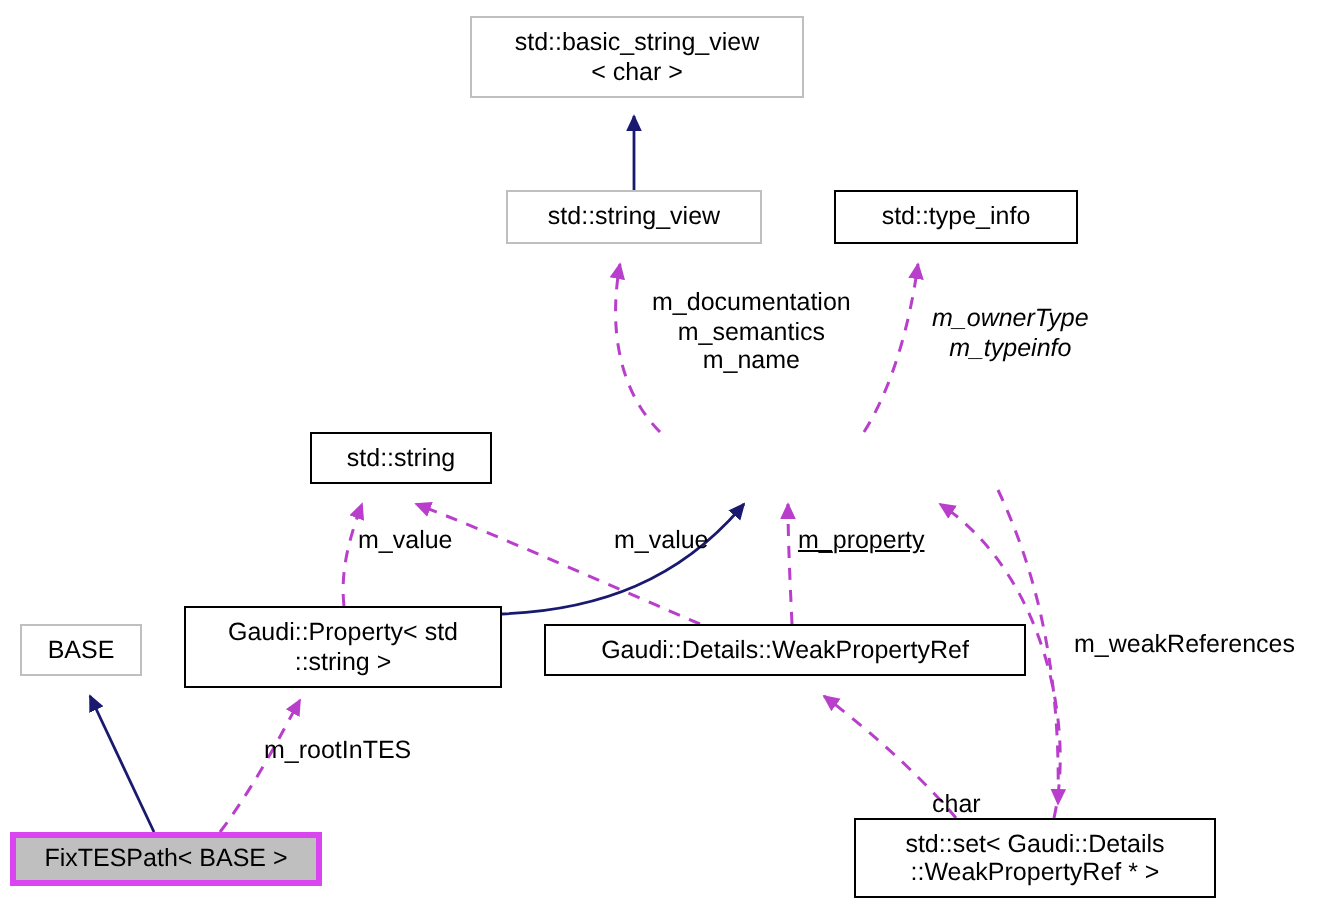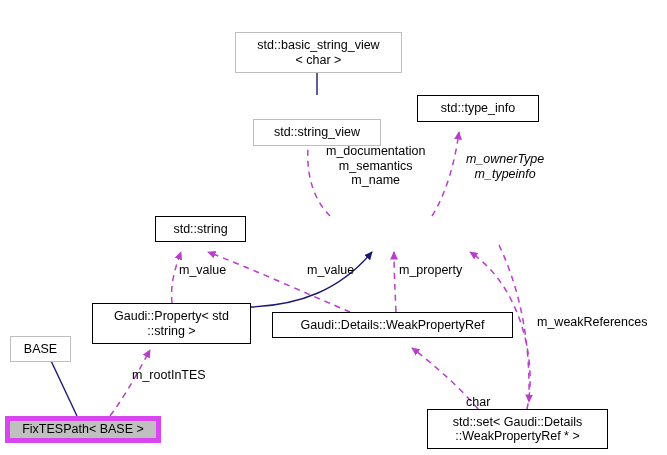--- a/index.html
+++ b/index.html
@@ -4,22 +4,22 @@
 <style>
   html,body{margin:0;padding:0;background:#ffffff;}
   body{width:667px;height:455px;overflow:hidden;
        font-family:"Liberation Sans","DejaVu Sans",sans-serif;}
   #diagram{position:relative;width:667px;height:455px;background:#ffffff;}
   svg.edges{position:absolute;left:0;top:0;width:667px;height:455px;}
   .node{position:absolute;box-sizing:border-box;display:flex;align-items:center;
         justify-content:center;text-align:center;background:#ffffff;
         font-size:12.5px;line-height:14.5px;color:#000000;white-space:pre;}
   .node.solid{border:1px solid #000000;}
-  .node.ghost{border:1px solid #bfbfbf;margin-top:24px;}
-  .node.focus{border:5px solid #d946ef;background:#bfbfbf;}
+  .node.ghost{border:1px solid #bfbfbf;}
+  .node.focus{border:3px solid #d946ef;background:#bfbfbf;}
   .elabel{position:absolute;font-size:12.5px;line-height:14.5px;color:#000000;
           white-space:pre;text-align:center;}
 </style>
 </head>
 <body>
 
 <div id="diagram">
 
   <svg class="edges" viewBox="0 0 667 455">
     <defs>
@@ -106,21 +106,21 @@
 m_semantics
 m_name</div>
 
   <div class="elabel" style="left:466px;top:152px;font-style:italic;">m_ownerType
 m_typeinfo</div>
 
   <div class="elabel" style="left:179px;top:263px;">m_value</div>
 
   <div class="elabel" style="left:307px;top:263px;">m_value</div>
 
-  <div class="elabel" style="left:399px;top:263px;">m_property</div>
+  <div class="elabel" style="left:399px;top:263px;text-decoration:underline;">m_property</div>
 
   <div class="elabel" style="left:537px;top:315px;">m_weakReferences</div>
 
   <div class="elabel" style="left:132px;top:368px;">m_rootInTES</div>
 
   <div class="elabel" style="left:466px;top:395px;">char</div>
 
 </div>
 
 </body></html>

